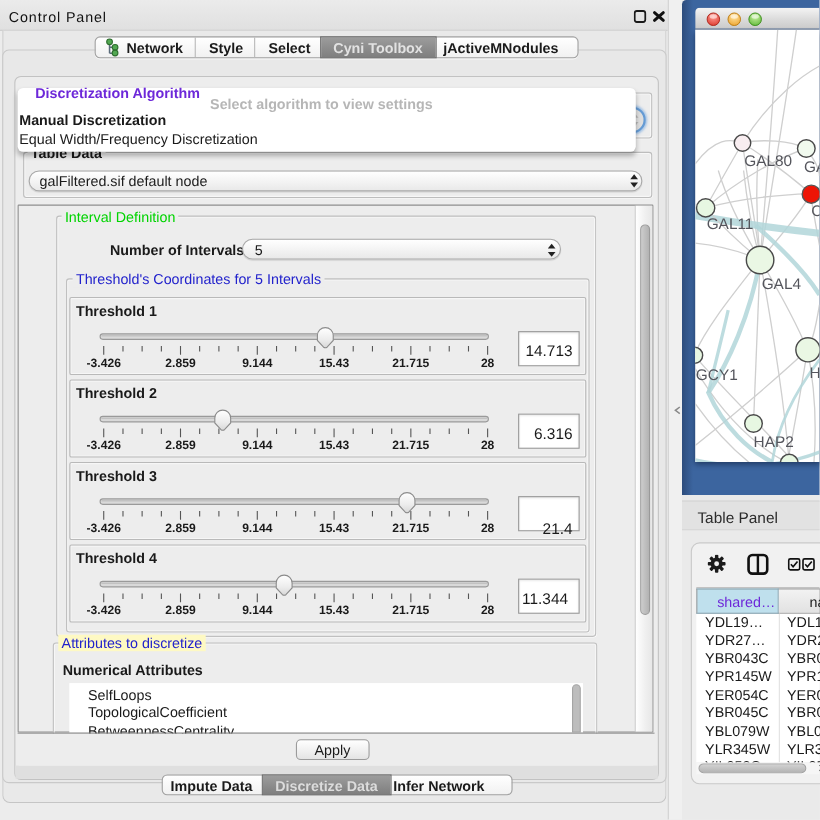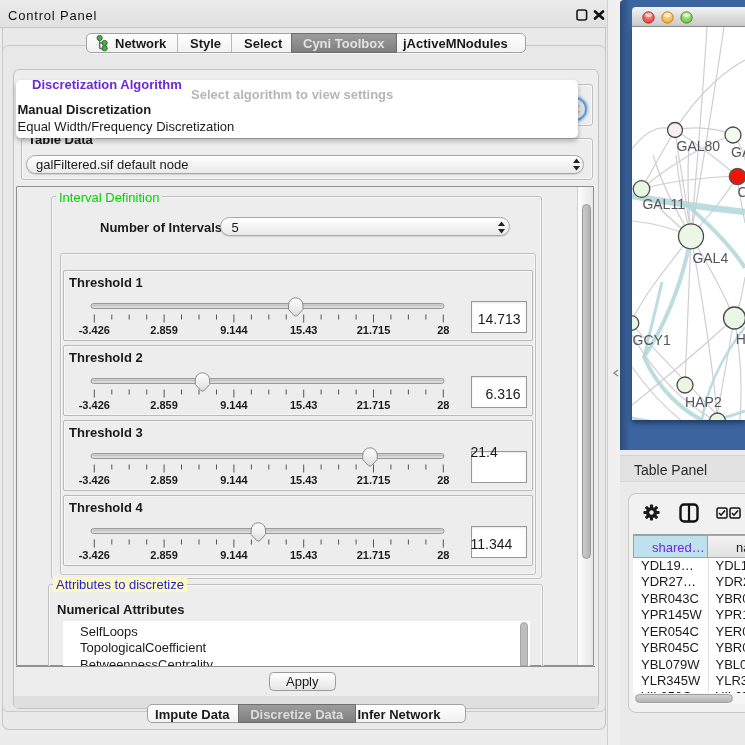--- a/index.html
+++ b/index.html
@@ -56,20 +56,21 @@
 <div class="gbox" style="left:51px;top:196px;width:491px;height:383px;border-color:#c0c0c0"></div>
 <div class="t" style="left:56px;top:189.5px;background:#ededed;padding:0 3px;color:#00d400">Interval Definition</div>
 <div class="t b" style="left:100px;top:219.5px">Number of Intervals</div>
 <div class="combo" style="left:219.5px;top:217px;width:290px;height:19px"></div>
 <div class="t" style="left:231.5px;top:219.5px">5</div>
 <svg class="abs" style="left:497px;top:220.5px" width="9" height="13" viewBox="0 0 9 13">
       <path d="M4.5 0.5 L8 5 H1 Z" fill="#222"></path>
       <path d="M4.5 12.5 L1 8 H8 Z" fill="#222"></path>
     </svg>
 <div class="gbox" style="left:60px;top:252.5px;width:476px;height:322px;border-color:#c0c0c0"></div>
+<div class="t" style="left:66px;top:246px;background:#ededed;padding:0 3px;color:#2222cc">Threshold's Coordinates for 5 Intervals</div>
 <svg class="abs" style="left:0;top:0" width="1" height="1">
       <defs>
         <linearGradient id="thumbg" x1="0" y1="0" x2="0" y2="1">
           <stop offset="0" stop-color="#ffffff"></stop>
           <stop offset="0.6" stop-color="#ececec"></stop>
           <stop offset="1" stop-color="#d8d8d8"></stop>
         </linearGradient>
       </defs>
     </svg>
 <div class="abs" style="left:63px;top:270px;width:470px;height:71px;border:1px solid #b9b9b9;border-radius:2px;box-shadow:inset 0 0 0 1px rgba(255,255,255,.5)"></div>
@@ -112,37 +113,37 @@
       <path d="M31.3 44.5V52.5 M48.8 44.5V49.5 M66.2 44.5V49.5 M83.7 44.5V49.5 M101.1 44.5V52.5 M118.5 44.5V49.5 M136.0 44.5V49.5 M153.5 44.5V49.5 M170.9 44.5V52.5 M188.4 44.5V49.5 M205.8 44.5V49.5 M223.2 44.5V49.5 M240.7 44.5V52.5 M258.1 44.5V49.5 M275.6 44.5V49.5 M293.1 44.5V49.5 M310.5 44.5V52.5 M327.9 44.5V49.5 M345.4 44.5V49.5 M362.9 44.5V49.5 M380.3 44.5V52.5" stroke="#555" stroke-width="1" fill="none"></path>
       <text x="31.3" y="63.5" font-size="11" font-weight="bold" fill="#1a1a1a" text-anchor="middle">-3.426</text>
       <text x="101.1" y="63.5" font-size="11" font-weight="bold" fill="#1a1a1a" text-anchor="middle">2.859</text>
       <text x="170.9" y="63.5" font-size="11" font-weight="bold" fill="#1a1a1a" text-anchor="middle">9.144</text>
       <text x="240.7" y="63.5" font-size="11" font-weight="bold" fill="#1a1a1a" text-anchor="middle">15.43</text>
       <text x="310.5" y="63.5" font-size="11" font-weight="bold" fill="#1a1a1a" text-anchor="middle">21.715</text>
       <text x="380.3" y="63.5" font-size="11" font-weight="bold" fill="#1a1a1a" text-anchor="middle">28</text>
       <path d="M 299.81000000000006,39.5 L 299.81000000000006,35 A 7.2 7.2 0 0 1 314.21000000000004,35 L 314.21000000000004,39.5 L 308.61000000000007,45.6 Q 307.01000000000005,46.6 305.41,45.6 Z" fill="url(#thumbg)" stroke="#8b8b8b" stroke-width="1"></path>
     </svg>
 <div class="abs" style="left:470.5px;top:451px;width:56px;height:32px;background:#fff;border:1px solid #989898;box-shadow:inset 0 1px 2px rgba(0,0,0,.1)"></div>
-<div class="t" style="left:470.5px;top:444px;width:50px;font-size:14px">21.4</div>
+<div class="t" style="left:470.5px;top:472px;width:50px;text-align:right;font-size:14px">21.4</div>
 <div class="abs" style="left:63px;top:495px;width:470px;height:71px;border:1px solid #b9b9b9;border-radius:2px;box-shadow:inset 0 0 0 1px rgba(255,255,255,.5)"></div>
 <div class="t b" style="left:69px;top:500px">Threshold 4</div>
 <svg style="position:absolute;left:63px;top:495px" width="470" height="73" viewBox="0 0 470 73">
       <rect x="28" y="33.5" width="353" height="5" rx="2.5" fill="#d9d9d9" stroke="#9a9a9a" stroke-width="1"></rect>
       <rect x="29" y="34.5" width="351" height="1.5" rx="0.7" fill="#c2c2c2"></rect>
       <path d="M31.3 44.5V52.5 M48.8 44.5V49.5 M66.2 44.5V49.5 M83.7 44.5V49.5 M101.1 44.5V52.5 M118.5 44.5V49.5 M136.0 44.5V49.5 M153.5 44.5V49.5 M170.9 44.5V52.5 M188.4 44.5V49.5 M205.8 44.5V49.5 M223.2 44.5V49.5 M240.7 44.5V52.5 M258.1 44.5V49.5 M275.6 44.5V49.5 M293.1 44.5V49.5 M310.5 44.5V52.5 M327.9 44.5V49.5 M345.4 44.5V49.5 M362.9 44.5V49.5 M380.3 44.5V52.5" stroke="#555" stroke-width="1" fill="none"></path>
       <text x="31.3" y="63.5" font-size="11" font-weight="bold" fill="#1a1a1a" text-anchor="middle">-3.426</text>
       <text x="101.1" y="63.5" font-size="11" font-weight="bold" fill="#1a1a1a" text-anchor="middle">2.859</text>
       <text x="170.9" y="63.5" font-size="11" font-weight="bold" fill="#1a1a1a" text-anchor="middle">9.144</text>
       <text x="240.7" y="63.5" font-size="11" font-weight="bold" fill="#1a1a1a" text-anchor="middle">15.43</text>
       <text x="310.5" y="63.5" font-size="11" font-weight="bold" fill="#1a1a1a" text-anchor="middle">21.715</text>
       <text x="380.3" y="63.5" font-size="11" font-weight="bold" fill="#1a1a1a" text-anchor="middle">28</text>
       <path d="M 188.13000000000002,39.5 L 188.13000000000002,35 A 7.2 7.2 0 0 1 202.53,35 L 202.53,39.5 L 196.93,45.6 Q 195.33,46.6 193.73000000000002,45.6 Z" fill="url(#thumbg)" stroke="#8b8b8b" stroke-width="1"></path>
     </svg>
 <div class="abs" style="left:470.5px;top:526px;width:56px;height:32px;background:#fff;border:1px solid #989898;box-shadow:inset 0 1px 2px rgba(0,0,0,.1)"></div>
-<div class="t" style="left:470.5px;top:536px;width:50px;text-align:left;font-size:14px">11.344</div>
+<div class="t" style="left:470.5px;top:536px;width:50px;text-align:center;font-size:14px">11.344</div>
 <div class="gbox" style="left:48px;top:583.5px;width:495px;height:110px;border-color:#c0c0c0"></div>
 <div class="t" style="left:53px;top:577px;background:#fef9c3;padding:0 3px;color:#2222cc">Attributes to discretize</div>
 <div class="t b" style="left:57px;top:601.5px">Numerical Attributes</div>
 <div class="abs" style="left:63px;top:620.5px;width:467px;height:45px;background:#fff"></div>
 <div class="t" style="left:80px;top:623.5px">SelfLoops</div>
 <div class="t" style="left:80px;top:640px">TopologicalCoefficient</div>
 <div class="t" style="left:80px;top:656.5px">BetweennessCentrality</div>
 <div class="abs" style="left:519.5px;top:621.5px;width:8px;height:44px;background:#bdbdbd;border:1px solid #a5a5a5;border-radius:4px 4px 0 0"></div>
 <div class="abs" style="left:17px;top:666.5px;width:577px;height:29px;background:#ededed"></div>
 <div class="abs" style="left:16px;top:665.5px;width:579px;height:1px;background:#909090"></div>

